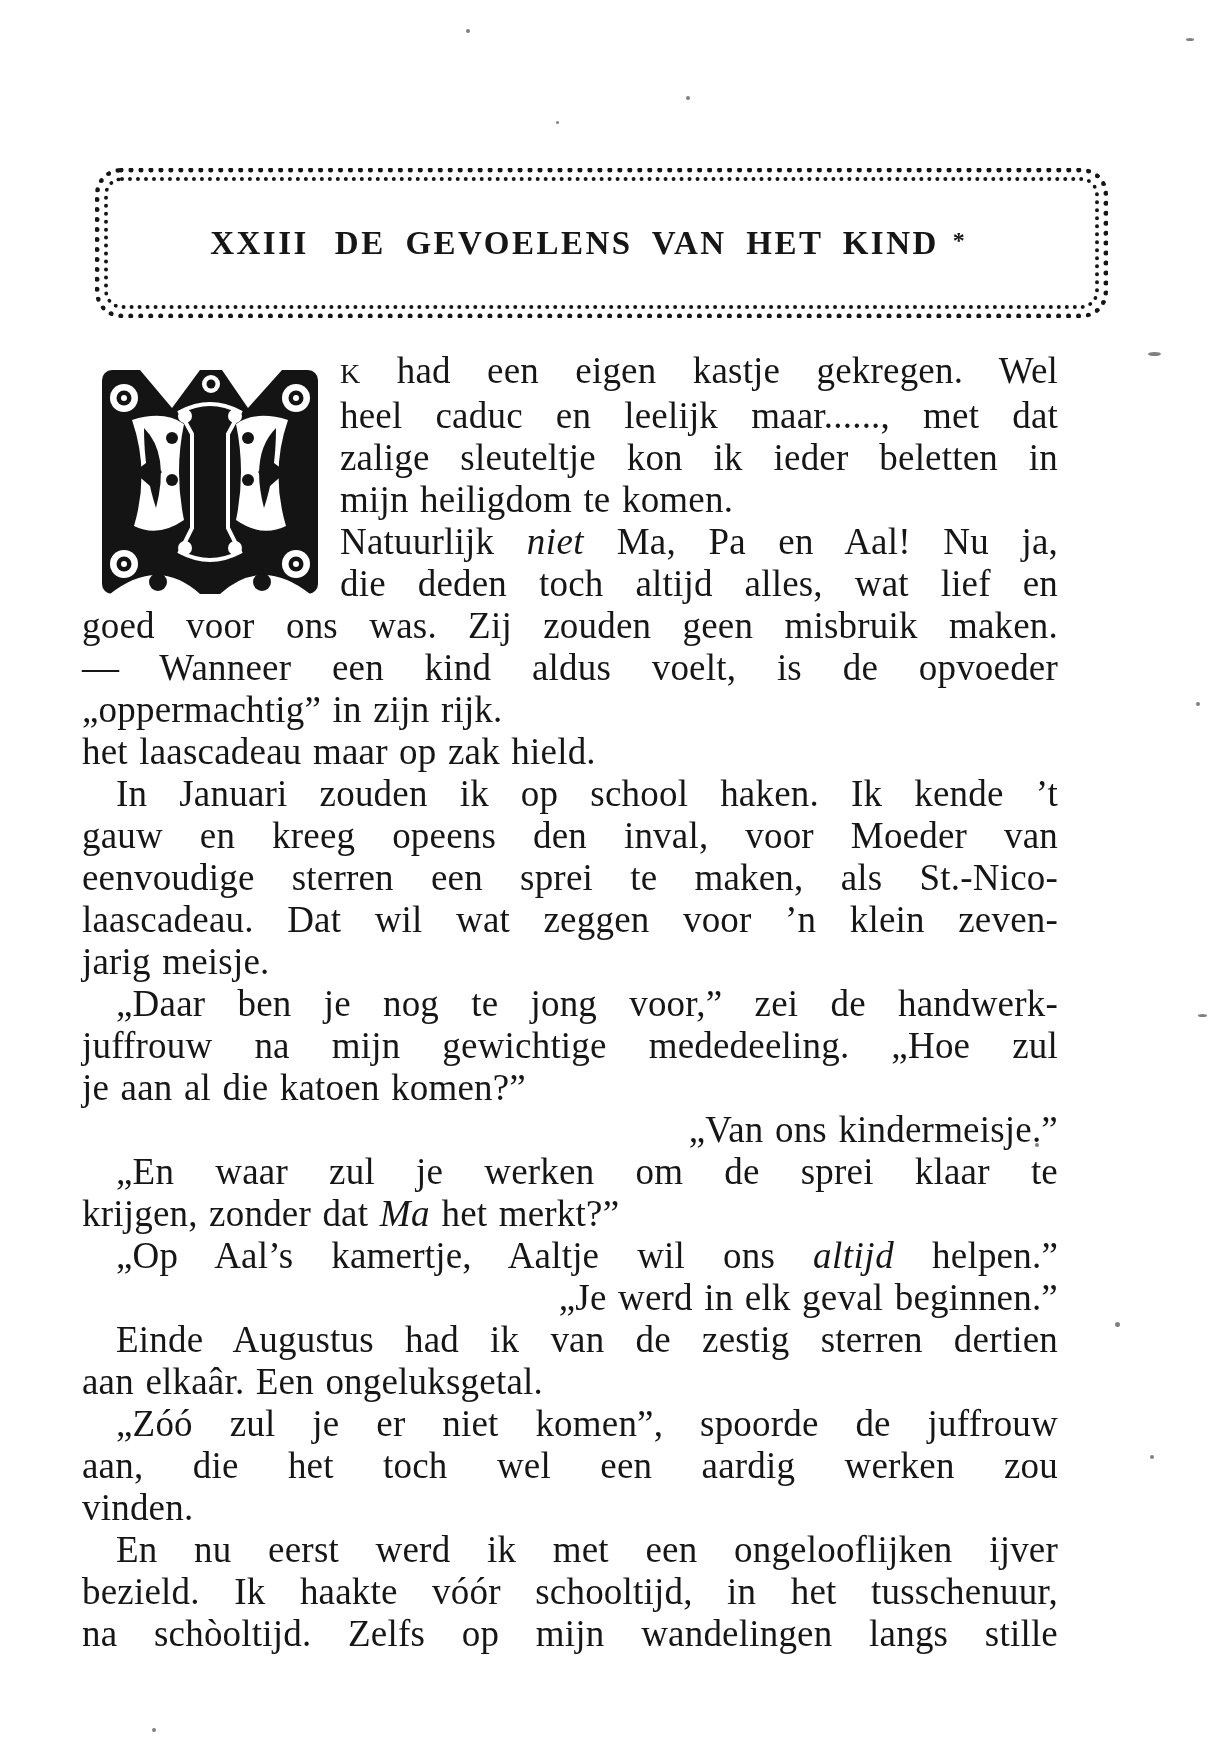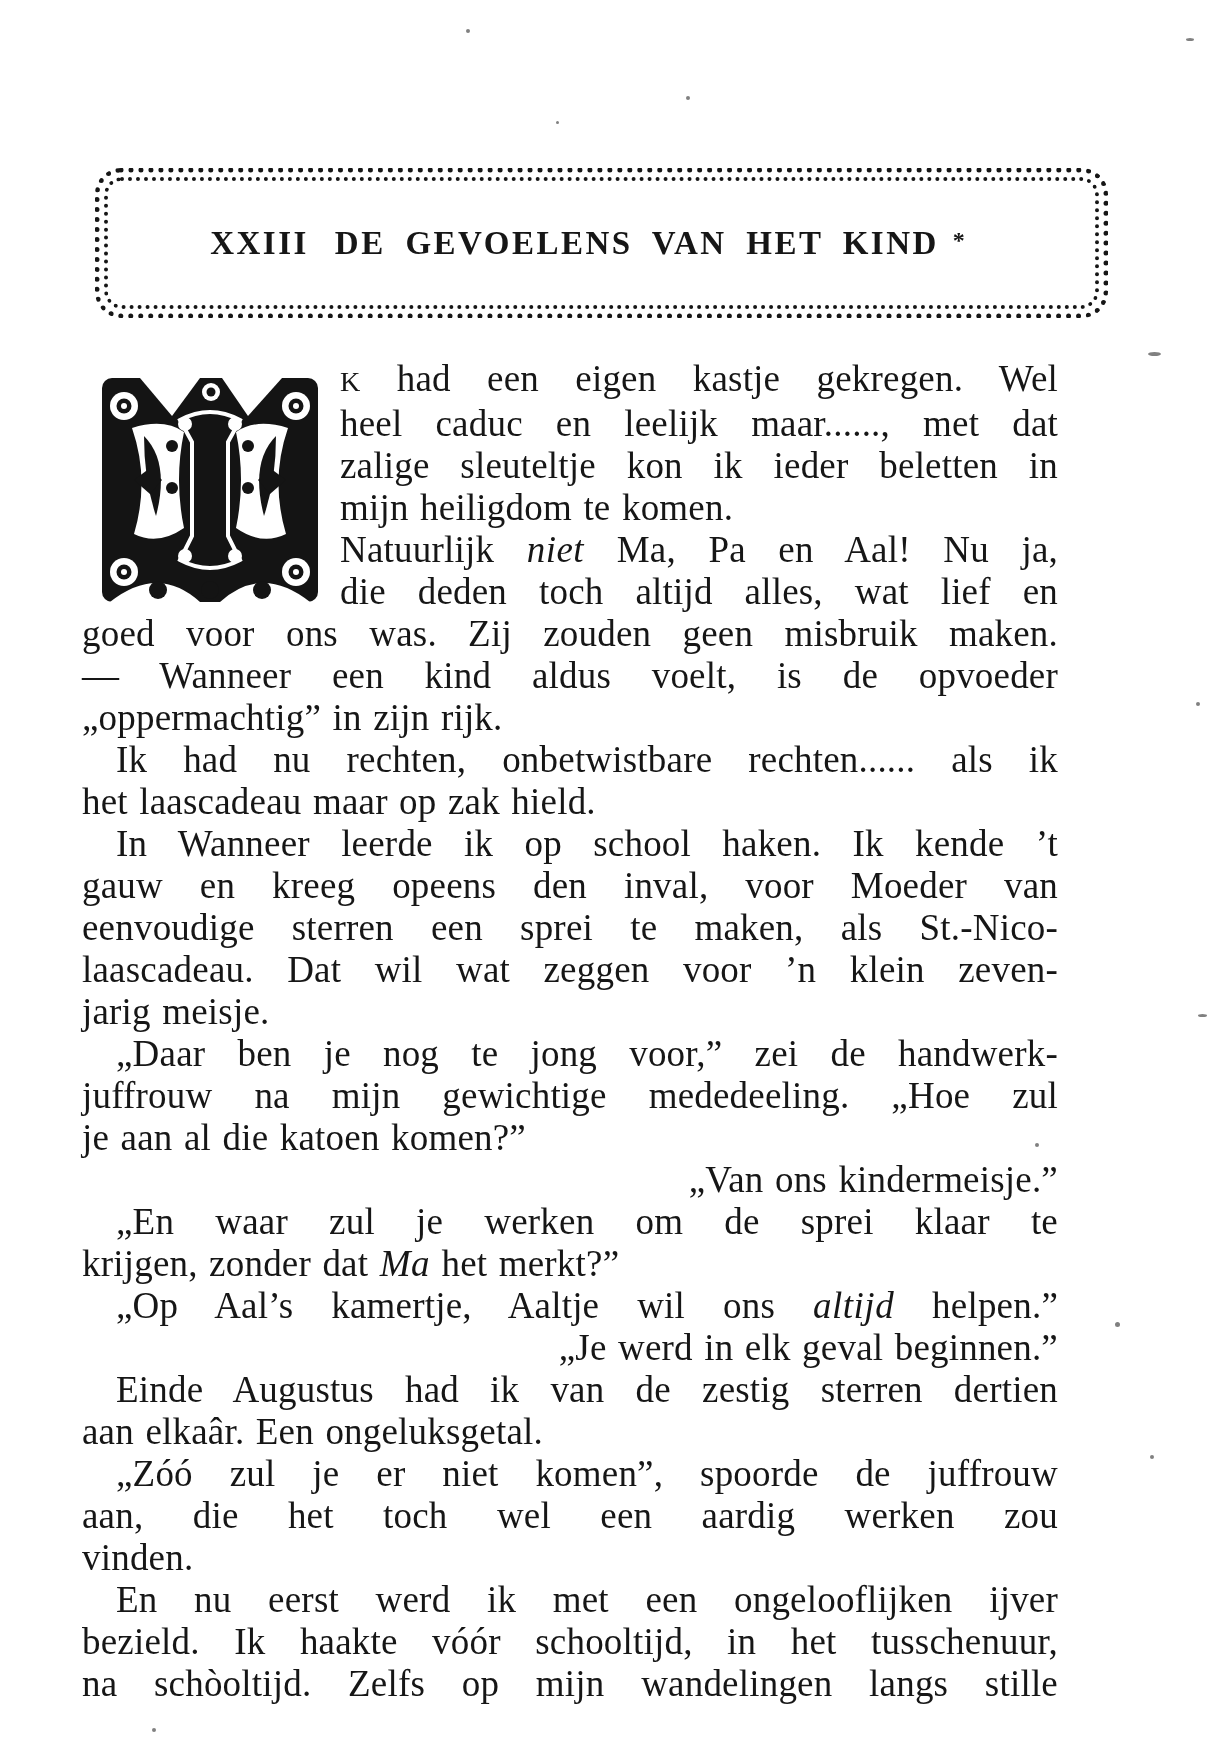--- a/index.html
+++ b/index.html
@@ -19,21 +19,21 @@
   }
   .chapter-title-row {
     font-weight:bold; font-size:33px; letter-spacing:2.5px; word-spacing:9px;
     white-space:nowrap; transform:translateX(-14px);
   }
   .chnum { margin-right:26px; }
   .chast { font-size:24px; margin-left:14px; vertical-align:6px; letter-spacing:0; }
   
   .textblock {
     position:absolute; left:82px; top:350px; width:976px;
-    font-size:37px; line-height:42px; letter-spacing:0.2px; word-spacing:2px;margin-top:8px;
+    font-size:37px; line-height:42px; letter-spacing:0.2px; word-spacing:2px;
   }
   .line { min-height:42px; text-align:left; }
   .line.just { text-align:justify; text-align-last:justify; }
   .line.ind  { text-indent:34px;text-align:right; }
   .sc { font-size:0.76em; }
   i { letter-spacing:0.5px; }
   
   .dropcap {
     float:left; width:240px; height:232px; margin:18px 12px 0 6px;
   }
@@ -115,25 +115,24 @@
         <div class="line just">heel caduc en leelijk maar......, met dat</div>
         <div class="line just">zalige sleuteltje kon ik ieder beletten in</div>
         <div class="line">mijn heiligdom te komen.</div>
         <div class="line just">Natuurlijk <i>niet</i> Ma, Pa en Aal! Nu ja,</div>
         <div class="line just">die deden toch altijd alles, wat lief en</div>
         <div class="line just">goed voor ons was. Zij zouden geen misbruik maken.</div>
         <div class="line just">— Wanneer een kind aldus voelt, is de opvoeder</div>
         <div class="line">„oppermachtig” in zijn rijk.</div>
       </div>
       <div class="para">
-        <div class="line just ind">Ik had nu rechten, onbetwistbare rechten...... als ik</div>
         <div class="line">het laascadeau maar op zak hield.</div>
       </div>
       <div class="para">
-        <div class="line just ind">In Wanneer leerde ik op school haken. Ik kende ’t</div>
+        <div class="line just ind">In Januari zouden ik op school haken. Ik kende ’t</div>
         <div class="line just">gauw en kreeg opeens den inval, voor Moeder van</div>
         <div class="line just">eenvoudige sterren een sprei te maken, als St.-Nico-</div>
         <div class="line just">laascadeau. Dat wil wat zeggen voor ’n klein zeven-</div>
         <div class="line">jarig meisje.</div>
       </div>
       <div class="para">
         <div class="line just ind">„Daar ben je nog te jong voor,” zei de handwerk-</div>
         <div class="line just">juffrouw na mijn gewichtige mededeeling. „Hoe zul</div>
         <div class="line">je aan al die katoen komen?”</div>
       </div>

